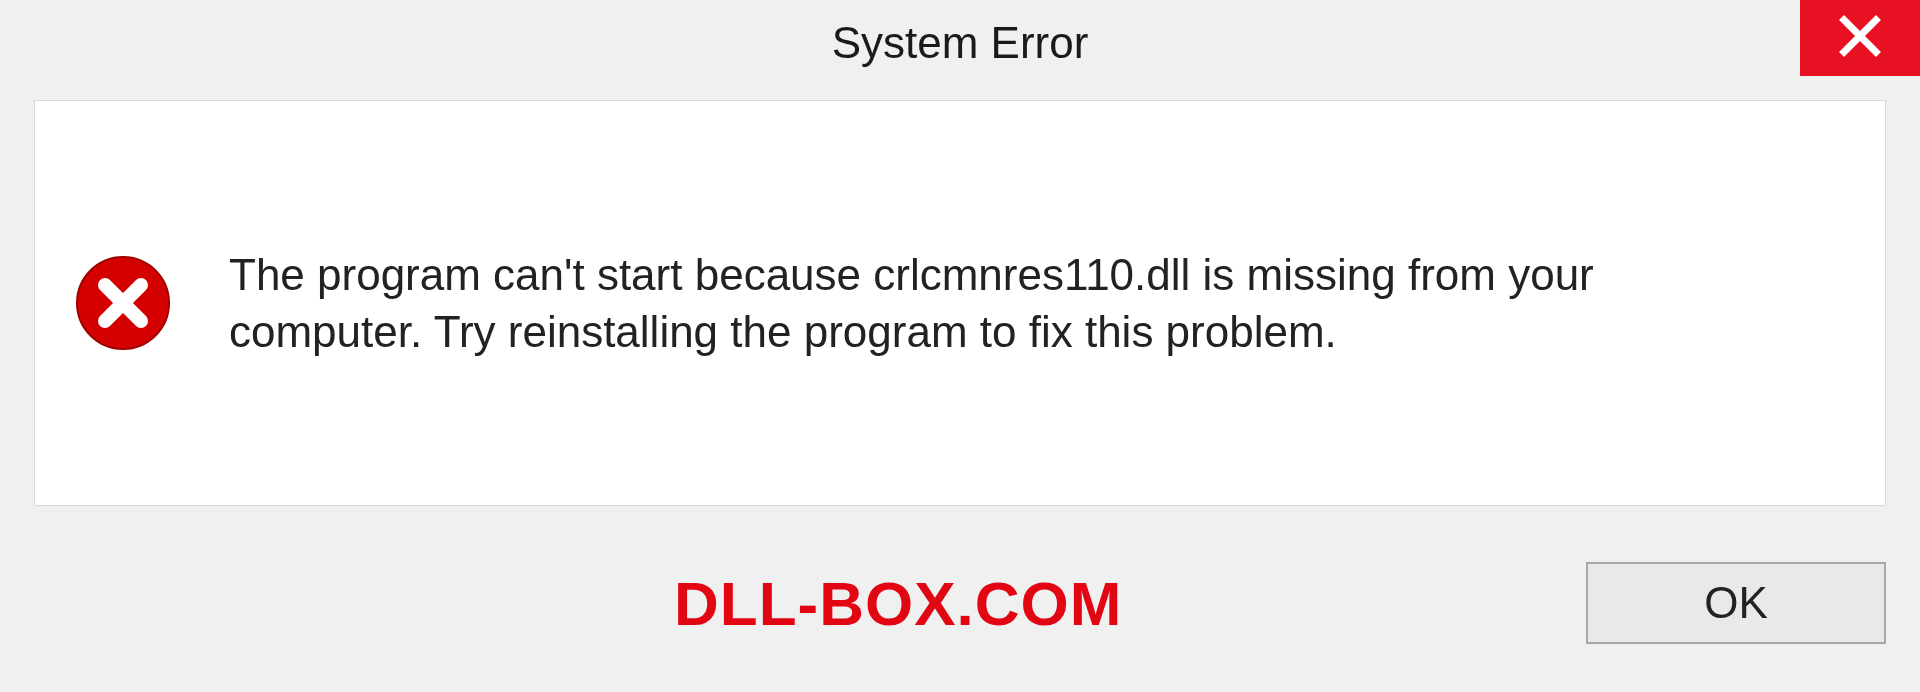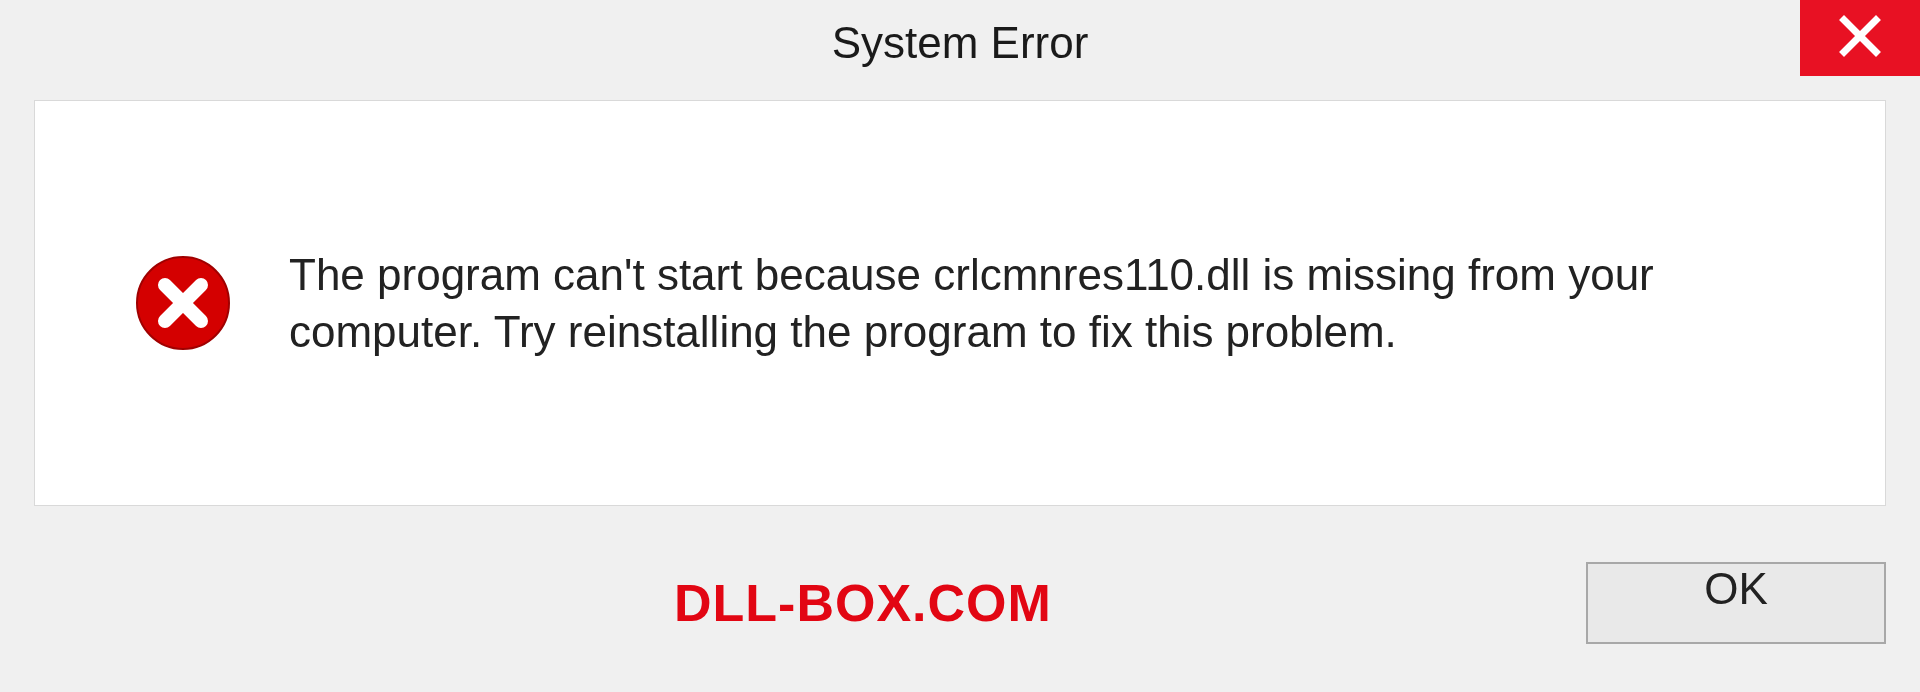--- a/index.html
+++ b/index.html
@@ -45,21 +45,21 @@
   .content-panel {
     position: absolute;
     top: 100px;
     left: 34px;
     right: 34px;
     height: 406px;
     background: #ffffff;
     border: 1px solid #d9d9d9;
     display: flex;
     align-items: center;
-    padding-left: 98px;
+    padding-left: 38px;
     padding-right: 100px;
   }
   .err-icon {
     flex: 0 0 auto;
     width: 100px;
     height: 100px;
     margin-right: 56px;
     display: flex;
     align-items: center;
     justify-content: center;
@@ -77,35 +77,36 @@
     position: absolute;
     left: 34px;
     right: 34px;
     bottom: 24px;
     height: 130px;
     display: flex;
     align-items: center;
     justify-content: space-between;
   }
   .watermark {
-    font-size: 52px;
+    font-size: 62px;
     font-weight: 800;
     color: #e20613;
     letter-spacing: 1px;
     font-family: Arial, "Segoe UI", sans-serif;
     padding-left: 640px;
   }
   .ok-btn {
     width: 300px;
     height: 82px;
     background: #e9e9e9;
     border: 2px solid #a8a8a8;
     font-size: 44px;
     color: #222;
     display: flex;
+    align-items: center;
     justify-content: center;
     cursor: pointer;
   }
 </style>
 </head>
 <body>
 
 <div class="title-bar">
   <div class="title-text">System Error</div>
   <div class="close-btn">

